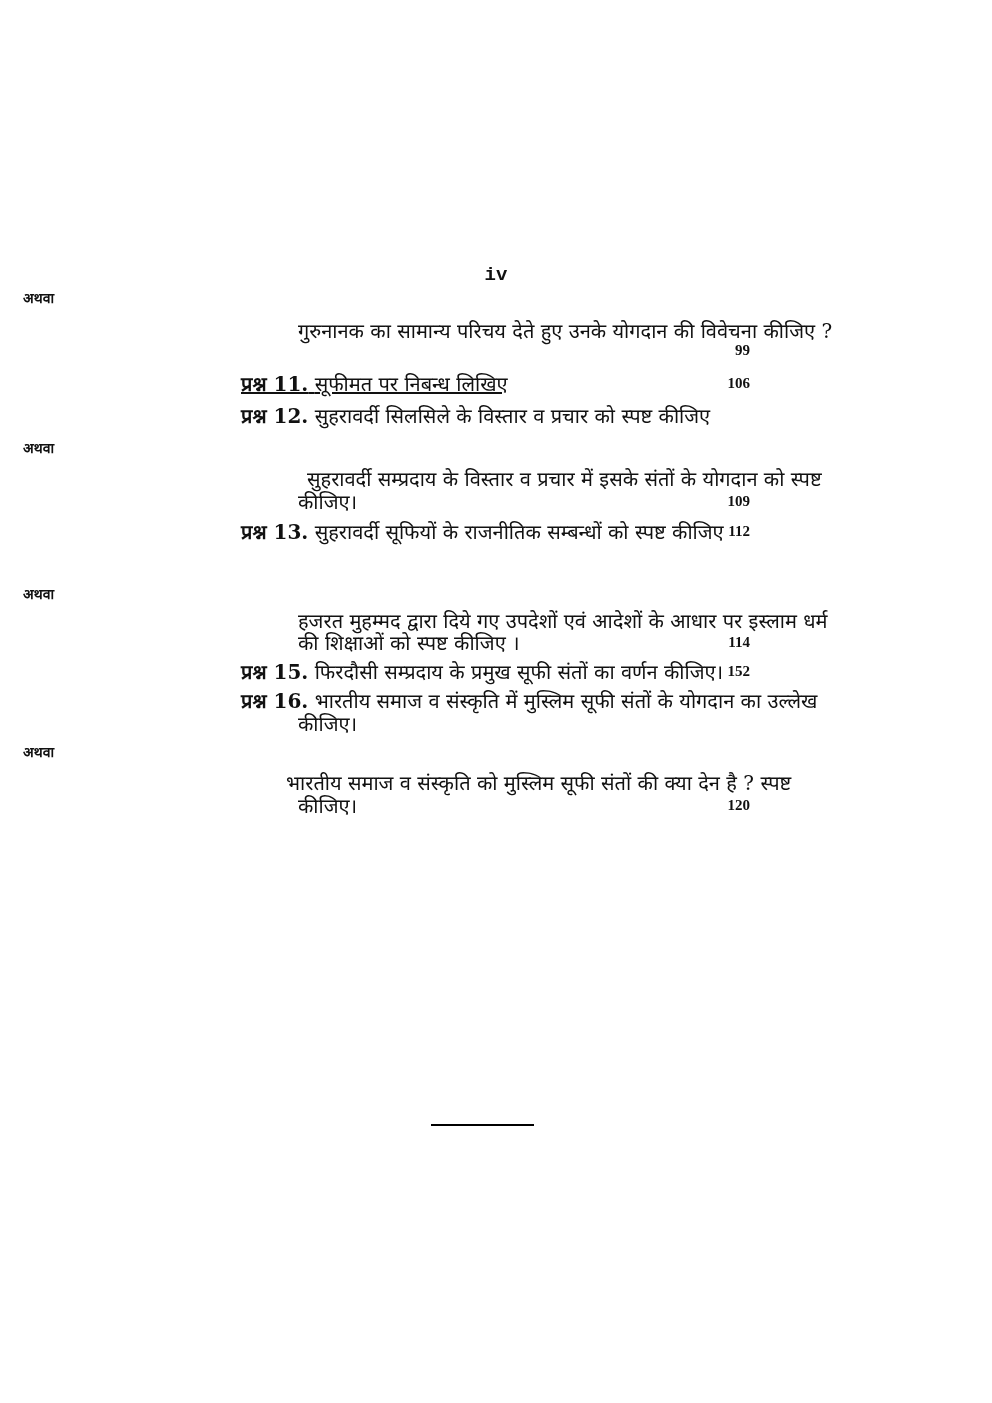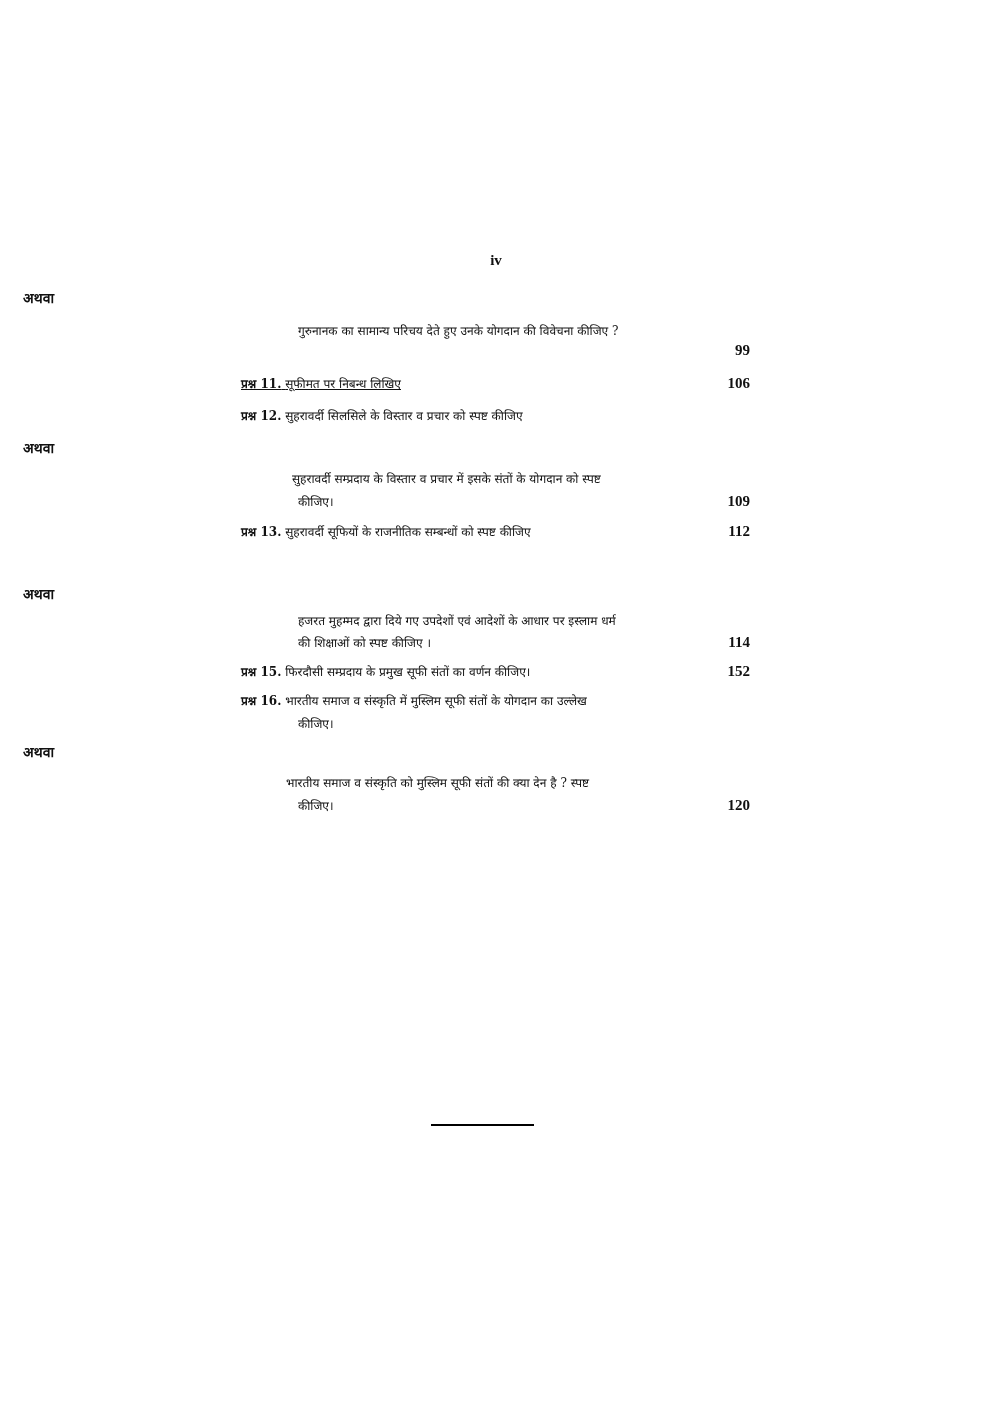--- a/index.html
+++ b/index.html
@@ -3,25 +3,25 @@
   <meta charset="utf-8">
   <style>
     html, body { margin: 0; padding: 0; background: #ffffff; }
     body {
       width: 992px; height: 1403px; position: relative; overflow: hidden;
       font-family: "DejaVu Serif", "Liberation Serif", serif;
       color: #111111;
     }
     .page { position: absolute; left: 0; top: 0; width: 992px; height: 1403px; }
     .folio {
-      position: absolute; left: 0; width: 992px; top: 252px;
-      text-align: center; font-weight: bold; font-size: 15px;
-      font-family: Liberation Serif, serif;
+      position: absolute; left: 0; width: 992px; top: 264px;
+      text-align: center; font-weight: bold; font-size: 19px;
+      font-family: Liberation Mono, monospace;
     }
-    .line { position: absolute; font-size: 12px; line-height: 18px; white-space: nowrap; }
+    .line { position: absolute; font-size: 20px; line-height: 18px; white-space: nowrap; }
     .athva {
       position: absolute; left: 0; width: 992px; text-align: left;
       font-weight: bold; font-size: 14px; margin-left: 23px;
     }
     .q-label { font-weight: bold; }
     .page-num {
       position: absolute; font-weight: bold; font-size: 15px;
       font-family: "Liberation Serif", serif; text-align: right; width: 60px;
     }
     .rule {
@@ -46,21 +46,21 @@
   </div>
   <div class="page-num" style="left:690px; top:375px;">106</div>
 
   <div class="line" style="left:241px; top:407px;">
     <span class="q-label">प्रश्न 12.</span>
     <span>सुहरावर्दी सिलसिले के विस्तार व प्रचार को स्पष्ट कीजिए</span>
   </div>
 
   <div class="athva" style="top:438px;">अथवा</div>
 
-  <div class="line" style="left:292px; top:470px;text-align:center;">सुहरावर्दी सम्प्रदाय के विस्तार व प्रचार में इसके संतों के योगदान को स्पष्ट</div>
+  <div class="line" style="left:307px; top:470px;text-align:center;">सुहरावर्दी सम्प्रदाय के विस्तार व प्रचार में इसके संतों के योगदान को स्पष्ट</div>
   <div class="line" style="left:298px; top:493px;">कीजिए।</div>
   <div class="page-num" style="left:690px; top:493px;">109</div>
 
   <div class="line" style="left:241px; top:523px;">
     <span class="q-label">प्रश्न 13.</span>
     <span>सुहरावर्दी सूफियों के राजनीतिक सम्बन्धों को स्पष्ट कीजिए</span>
   </div>
   <div class="page-num" style="left:690px; top:523px;">112</div>
 
 

